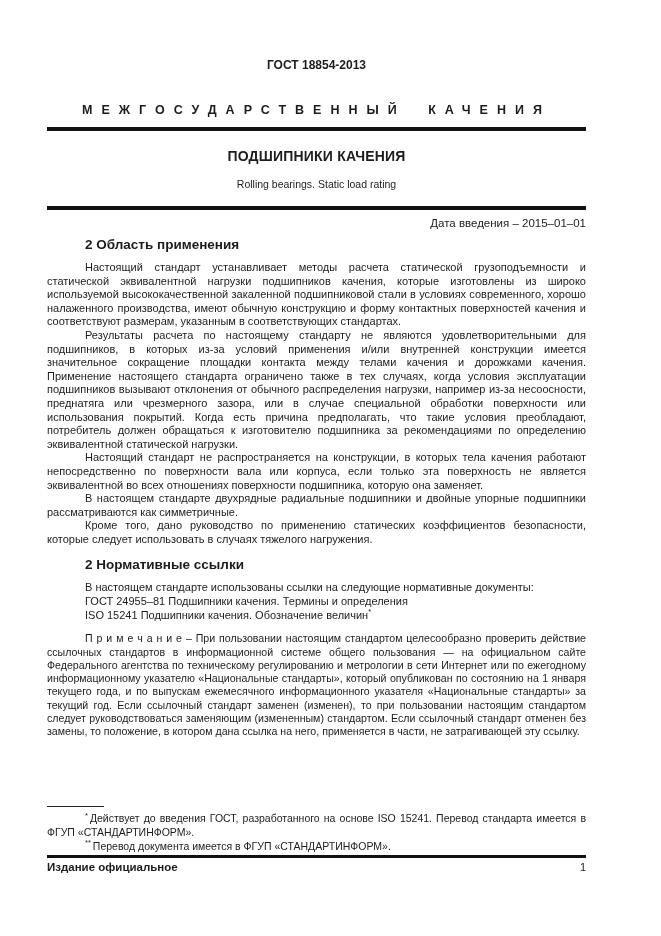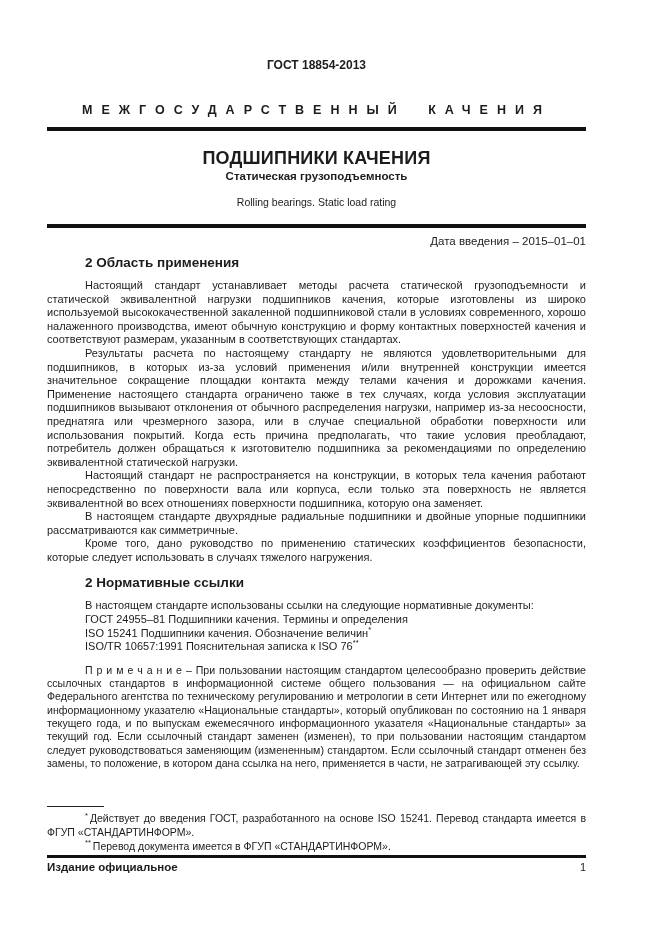--- a/index.html
+++ b/index.html
@@ -35,21 +35,21 @@
     white-space: nowrap;
   }
   .rule-thick {
     height: 4px;
     background: #111111;
     margin-top: 10px;
   }
   .title-ru {
     margin-top: 17px;
     text-align: center;
-    font-size: 18px;
+    font-size: 14px;
     font-weight: bold;
     letter-spacing: 0.2px;
   }
   .subtitle-ru {
     margin-top: 1px;
     text-align: center;
     font-size: 11.5px;
     font-weight: bold;
   }
   .title-en {
@@ -151,42 +151,40 @@
 <div class="page">
   <div class="content">
 
     <div class="doc-number">ГОСТ 18854-2013</div>
 
     <div class="std-type">МЕЖГОСУДАРСТВЕННЫЙ КАЧЕНИЯ</div>
 
     <div class="rule-thick"></div>
 
     <div class="title-ru">ПОДШИПНИКИ КАЧЕНИЯ</div>
-    <div class="subtitle-ru">Статическая грузоподъемность</div>
     <div class="title-en">Rolling bearings. Static load rating</div>
 
     <div class="rule-thick2"></div>
 
     <div class="effective-date">Дата введения – 2015–01–01</div>
 
     <div class="sec-heading">2 Область применения</div>
 
     <p class="body-par">Настоящий стандарт устанавливает методы расчета статической грузоподъемности и статической эквивалентной нагрузки подшипников качения, которые изготовлены из широко используемой высококачественной закаленной подшипниковой стали в условиях современного, хорошо налаженного производства, имеют обычную конструкцию и форму контактных поверхностей качения и соответствуют размерам, указанным в соответствующих стандартах.</p>
     <p class="body-par">Результаты расчета по настоящему стандарту не являются удовлетворительными для подшипников, в которых из-за условий применения и/или внутренней конструкции имеется значительное сокращение площадки контакта между телами качения и дорожками качения. Применение настоящего стандарта ограничено также в тех случаях, когда условия эксплуатации подшипников вызывают отклонения от обычного распределения нагрузки, например из-за несоосности, преднатяга или чрезмерного зазора, или в случае специальной обработки поверхности или использования покрытий. Когда есть причина предполагать, что такие условия преобладают, потребитель должен обращаться к изготовителю подшипника за рекомендациями по определению эквивалентной статической нагрузки.</p>
     <p class="body-par">Настоящий стандарт не распространяется на конструкции, в которых тела качения работают непосредственно по поверхности вала или корпуса, если только эта поверхность не является эквивалентной во всех отношениях поверхности подшипника, которую она заменяет.</p>
     <p class="body-par">В настоящем стандарте двухрядные радиальные подшипники и двойные упорные подшипники рассматриваются как симметричные.</p>
     <p class="body-par">Кроме того, дано руководство по применению статических коэффициентов безопасности, которые следует использовать в случаях тяжелого нагружения.</p>
 
     <div class="sec-heading second">2 Нормативные ссылки</div>
 
     <div class="ref-intro">В настоящем стандарте использованы ссылки на следующие нормативные документы:</div>
 
     <div class="ref-line"><span>ГОСТ 24955–81 Подшипники качения. Термины и определения</span><sup></sup></div>
     <div class="ref-line"><span>ISO 15241 Подшипники качения. Обозначение величин</span><sup>*</sup></div>
-    <div class="ref-line"><span>ISO/TR 10657:1991 Пояснительная записка к ISO 76</span><sup>**</sup></div>
 
     <p class="note-par">П р и м е ч а н и е – При пользовании настоящим стандартом целесообразно проверить действие ссылочных стандартов в информационной системе общего пользования — на официальном сайте Федерального агентства по техническому регулированию и метрологии в сети Интернет или по ежегодному информационному указателю «Национальные стандарты», который опубликован по состоянию на 1 января текущего года, и по выпускам ежемесячного информационного указателя «Национальные стандарты» за текущий год. Если ссылочный стандарт заменен (изменен), то при пользовании настоящим стандартом следует руководствоваться заменяющим (измененным) стандартом. Если ссылочный стандарт отменен без замены, то положение, в котором дана ссылка на него, применяется в части, не затрагивающей эту ссылку.</p>
 
   </div>
 
   <div class="footnote-block">
     <div class="footnote-sep"></div>
     <p class="footnote"><sup>*</sup><span>Действует до введения ГОСТ, разработанного на основе ISO 15241. Перевод стандарта имеется в ФГУП «СТАНДАРТИНФОРМ».</span></p>
     <p class="footnote"><sup>**</sup><span>Перевод документа имеется в ФГУП «СТАНДАРТИНФОРМ».</span></p>
   </div>

